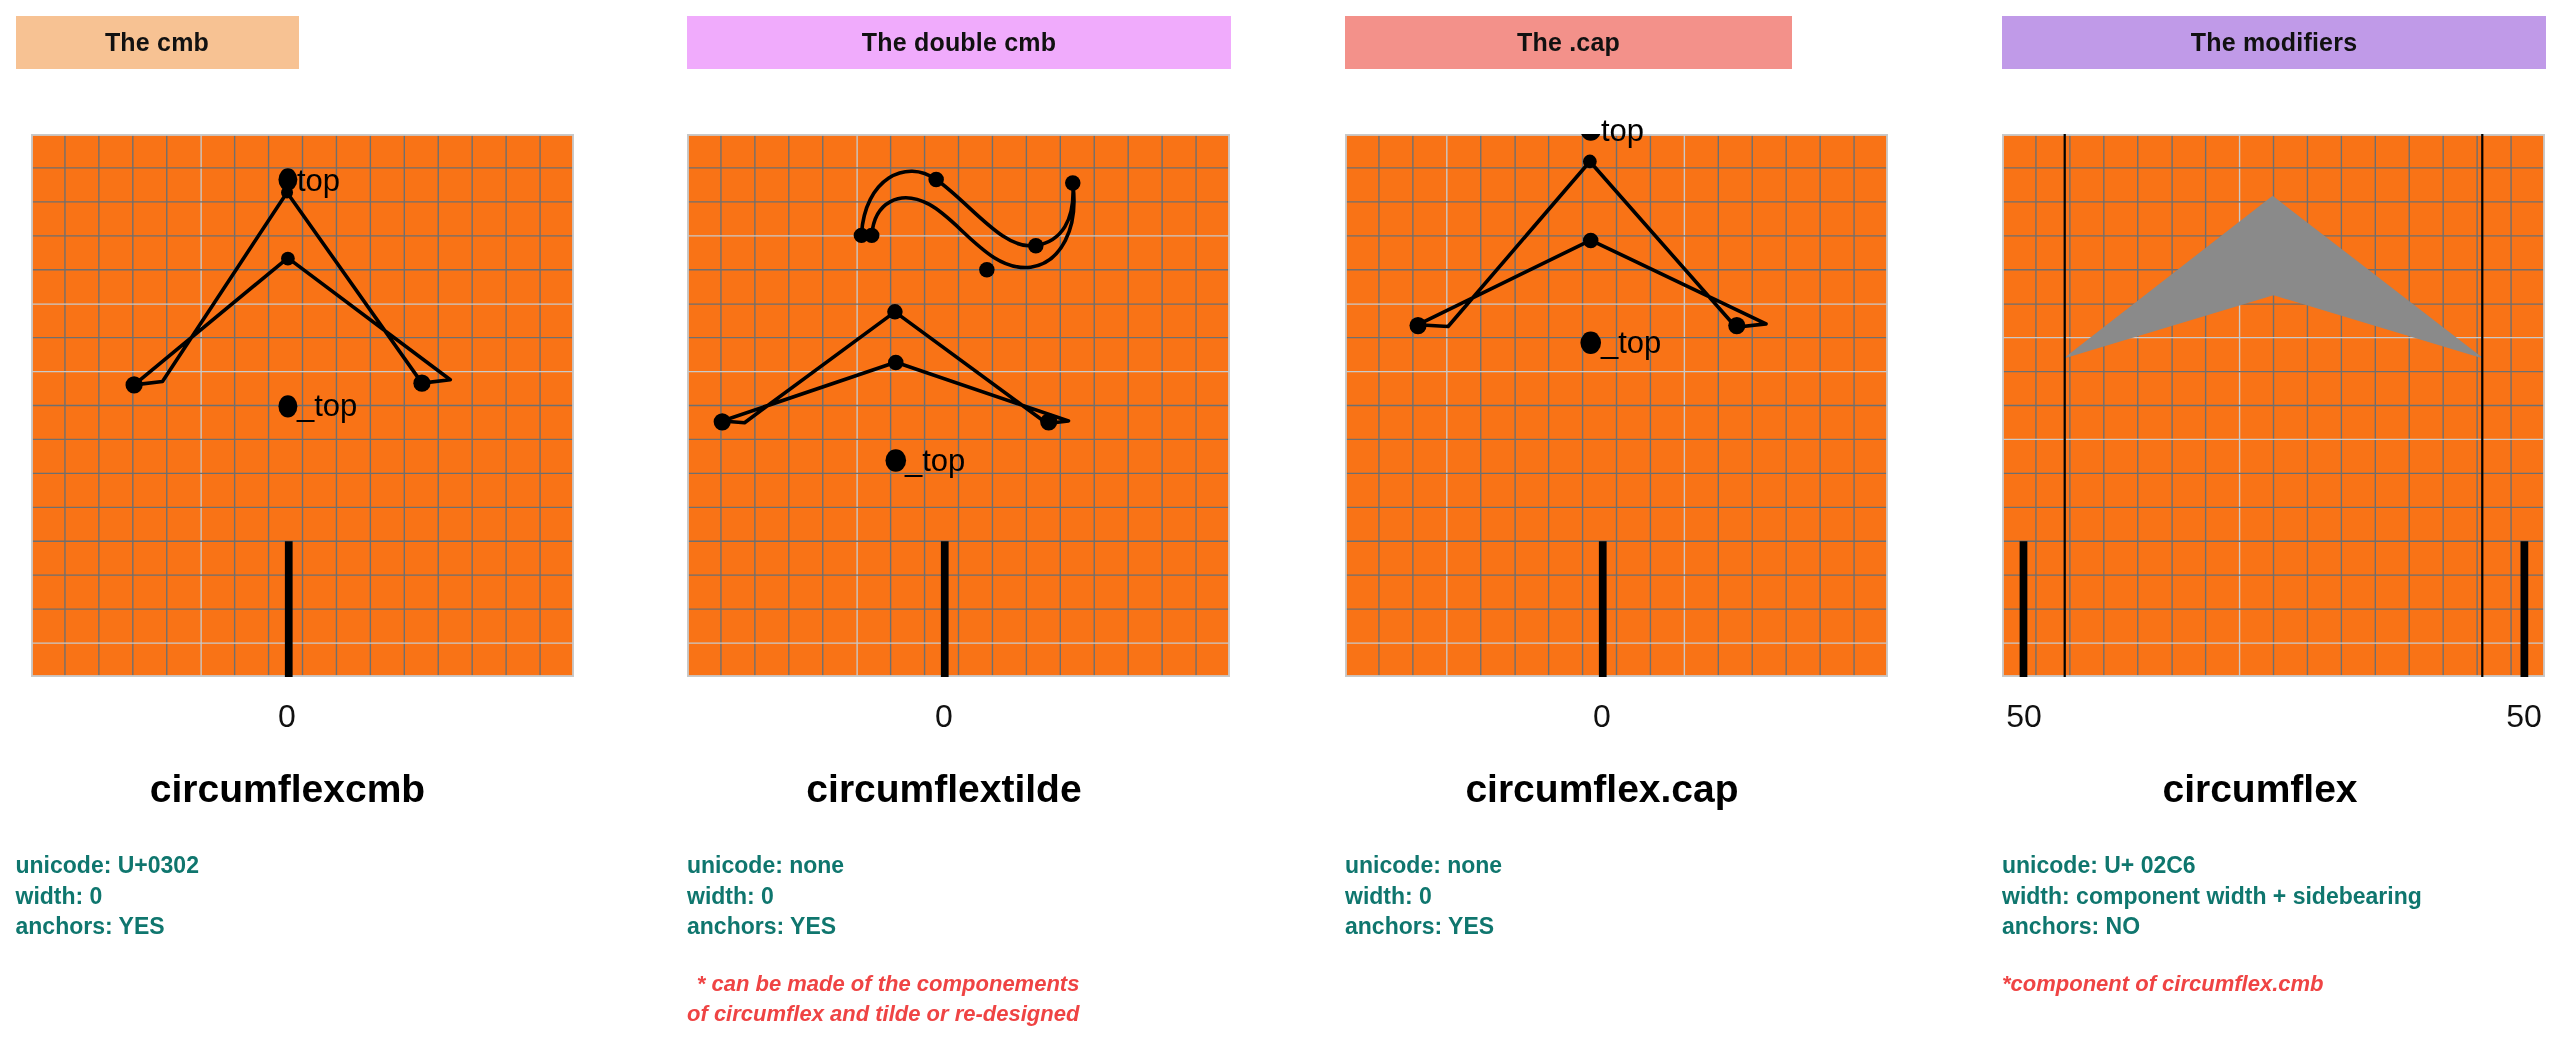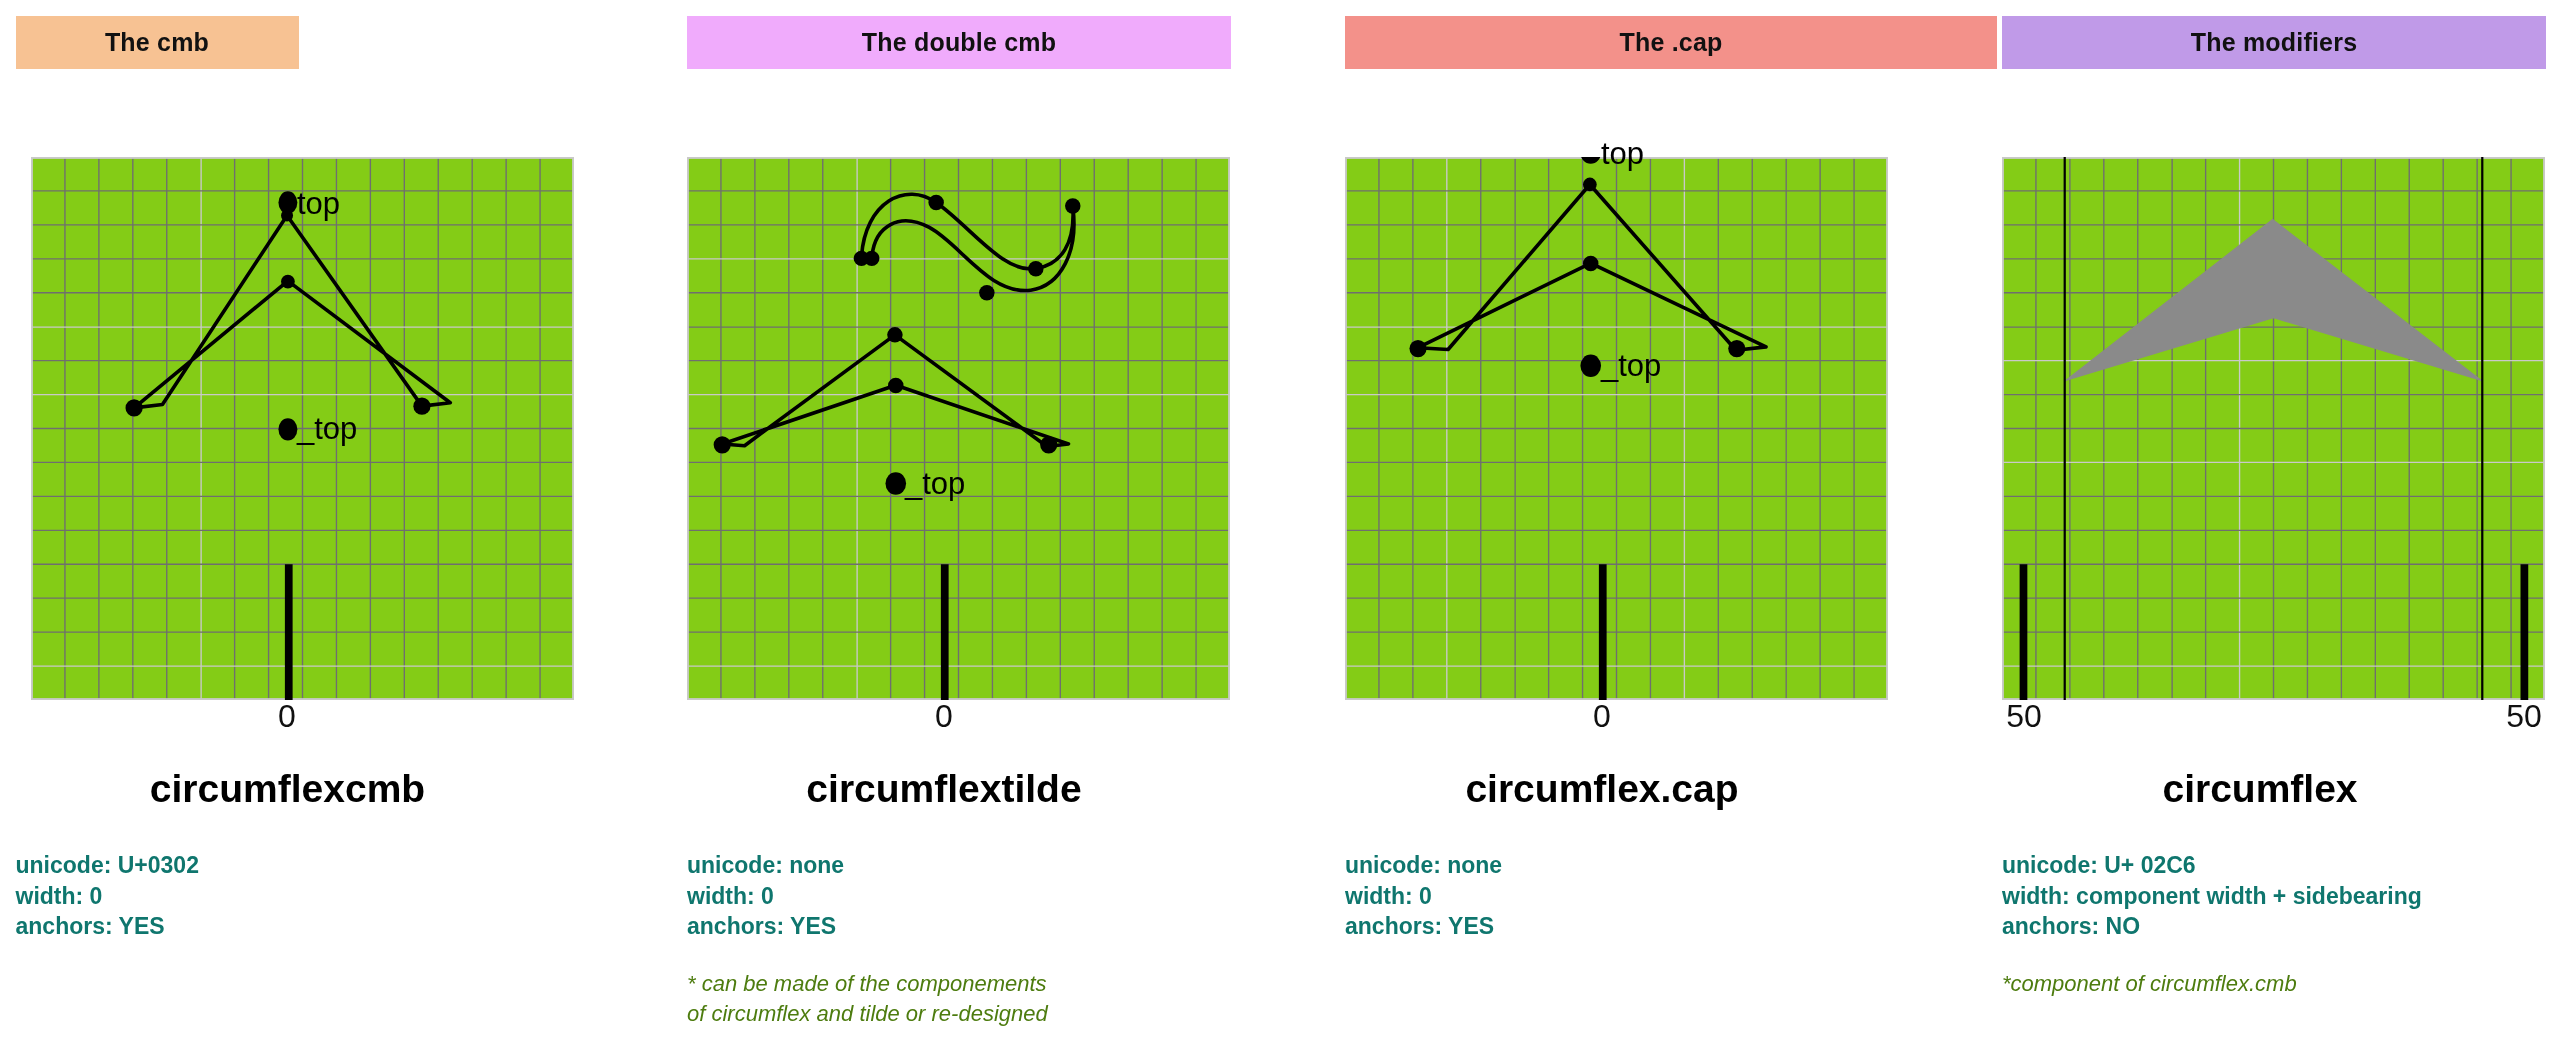--- a/index.html
+++ b/index.html
@@ -18,21 +18,21 @@
   .chip{
     position:absolute;
     height:53px;
     display:flex;align-items:center;justify-content:center;
     font-size:25px;font-weight:700;letter-spacing:0.2px;
     color:#111;
     white-space:nowrap;
   }
 
   
-  .panel{position:absolute;background:#84cc16;margin-top:23px;}
+  .panel{position:absolute;background:#f97316;}
   .panel .gridsvg{display:block;}
 
   
   .origin{
     position:absolute;
     font-size:32px;font-weight:400;color:#111;
     text-align:center;white-space:nowrap;
   }
   .glyphname{
     position:absolute;
@@ -42,22 +42,22 @@
 
   
   .spec{
     position:absolute;
     font-size:23px;font-weight:700;color:#0f766e;
     line-height:1.33;white-space:nowrap;
   }
   .spec .row{display:block;}
   .note{
     position:absolute;
-    font-size:22px;font-weight:400;font-style:italic;color:#4d7c0f;
-    line-height:1.38;white-space:nowrap;
+    font-size:22px;font-weight:700;font-style:italic;color:#ef4444;
+    line-height:1.38;white-space:nowrap;text-align:right;
   }
   .note .row{display:block;}
 
   
   .gl-major{stroke:#6f6f6f;stroke-width:1.6;}
   .gl-minor{stroke:#c9c9c9;stroke-width:1.6;}
   .gl-frame{stroke:#c9c9c9;stroke-width:2.4;fill:none;}
   .outline{fill:none;stroke:#000;stroke-width:4.2;stroke-linejoin:round;stroke-linecap:round;}
   .node{fill:#000;}
   .anchor{fill:#000;}
@@ -224,21 +224,21 @@
       <span class="row">anchors: YES</span>
     </div>
     <div class="note" style="left:687px;top:969px;">
       <span class="row">* can be made of the componements</span>
       <span class="row">of circumflex and tilde or re-designed</span>
     </div>
   </div>
 
   <div class="col">
 
-    <div class="chip" style="left:1345px;top:15.5px;width:652px;background:#F3918A;">
+    <div class="chip" style="left:1345px;top:15.5px;width:447px;background:#F3918A;">
       <span>The .cap</span>
     </div>
 
     <div class="panel" style="left:1345px;top:134px;">
       <svg class="gridsvg" width="543" height="543" viewBox="0 0 632 632">
         <g>
           <line class="gl-major" x1="0" y1="0" x2="0" y2="632"></line>
           <line class="gl-major" x1="39.5" y1="0" x2="39.5" y2="632"></line>
           <line class="gl-major" x1="79" y1="0" x2="79" y2="632"></line>
           <line class="gl-minor" x1="118.5" y1="0" x2="118.5" y2="632"></line>

